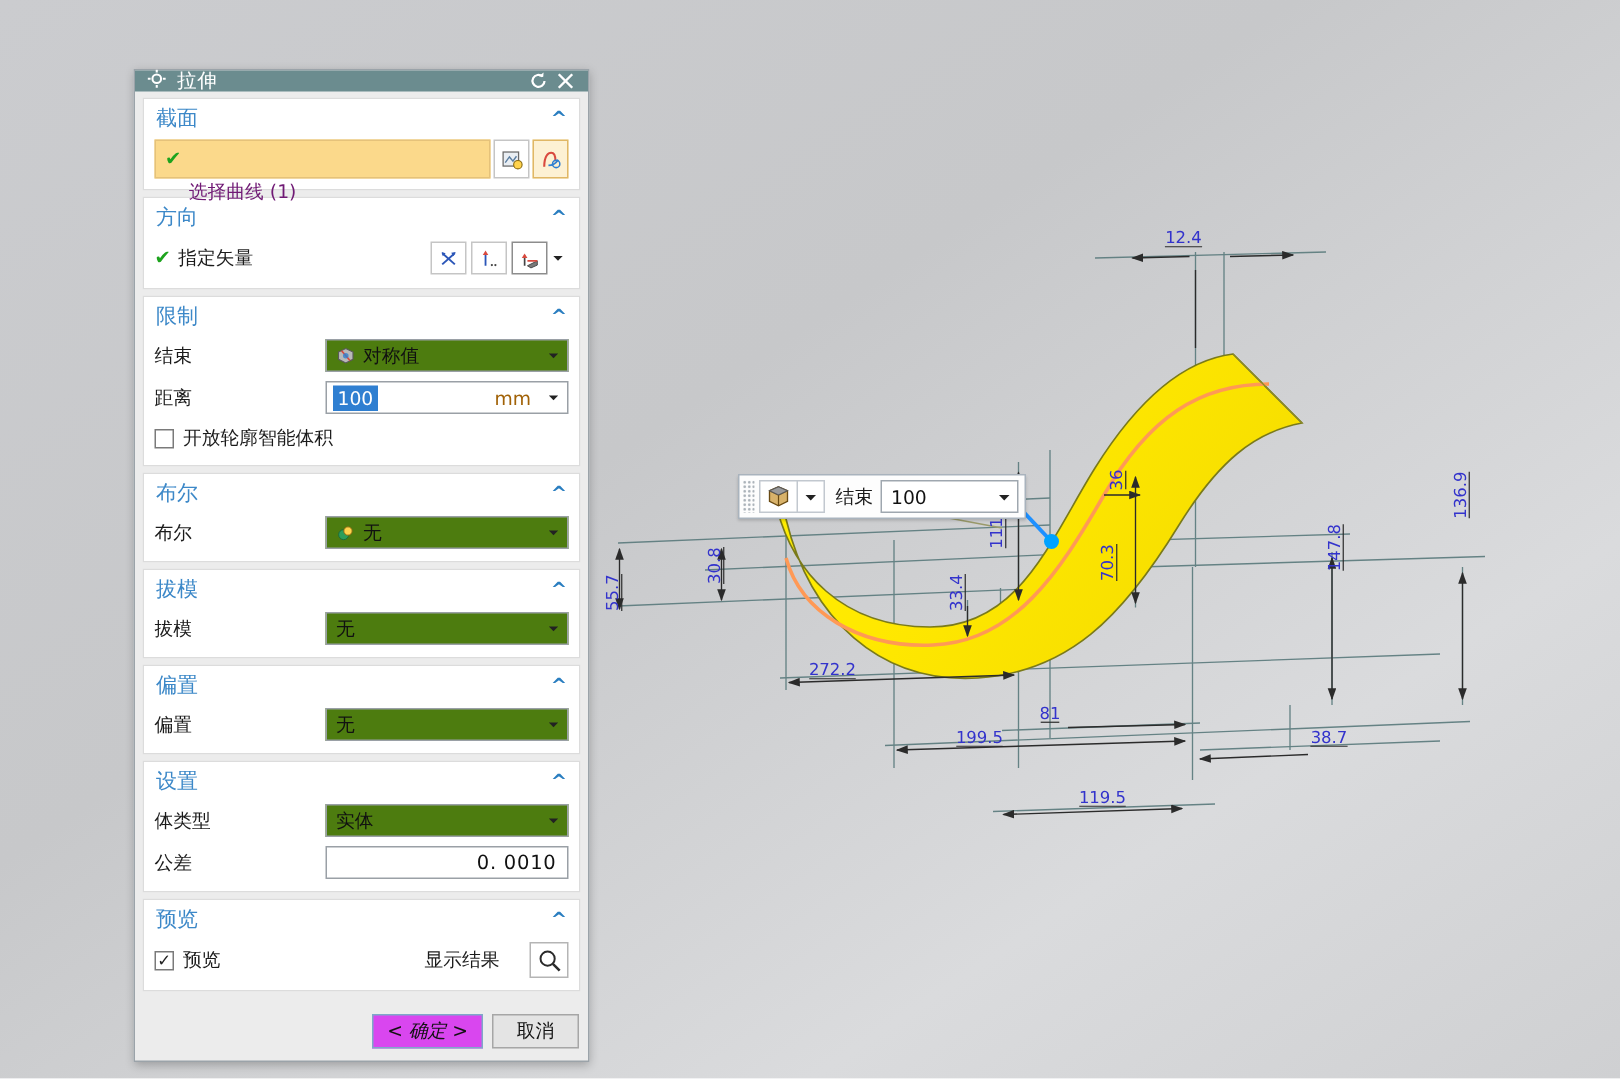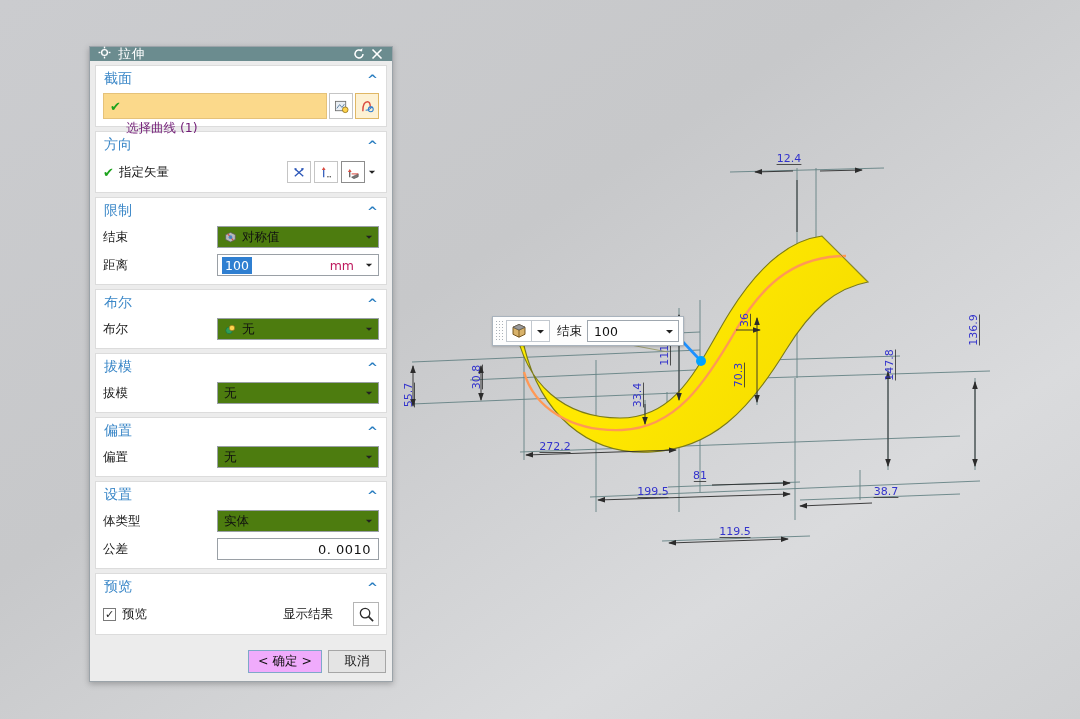--- a/index.html
+++ b/index.html
@@ -140,21 +140,21 @@
 
   .numbox {
     flex: 1; height: 22px;
     background: #fff; border: 1px solid #9aa0a6;
     display: flex; align-items: center;
   }
   .numbox .sel-val {
     background: #2f7fd1; color: #fff; font-size: 12.5px;
     padding: 1px 3px; margin-left: 4px;
   }
-  .numbox .unit { margin-left: auto; font-size: 12.5px; color: #be185d; padding-right: 6px; }
+  .numbox .unit { margin-left: auto; font-size: 12.5px; color: #a16207; padding-right: 6px; }
   .numbox .ucar { width: 18px; display: flex; align-items: center; justify-content: center; border-left: 0; }
 
   .valbox {
     flex: 1; height: 22px; background: #fff; border: 1px solid #9aa0a6;
     display: flex; align-items: center; justify-content: flex-end;
     padding-right: 7px; font-size: 13px; color: #111;
     letter-spacing: .5px;
   }
 
   .chk-row { display: flex; align-items: center; height: 22px; }
@@ -178,21 +178,21 @@
     gap: 6px;
     padding: 6px 6px 8px 6px;
   }
   .btn {
     height: 23px; min-width: 58px;
     display: flex; align-items: center; justify-content: center;
     font-size: 12.5px; color: #111;
     border: 1px solid #a6a6a6; background: #e4e4e4;
     padding: 0 9px;
   }
-  .btn.primary { background: #f0abfc; border-color: #7fa8c9; }
+  .btn.primary { background: #d946ef; border-color: #7fa8c9; font-style: italic; }
 </style>
 </head>
 <body>
 
 <div id="root">
 
   <div id="viewport">
     <svg width="1080" height="719" viewBox="0 0 1080 719">
       <defs>
         <linearGradient id="gbg" x1="0" y1="0" x2="1" y2="1">
@@ -483,20 +483,24 @@
             <span class="numbox">
               <span class="sel-val">100</span>
               <span class="unit">mm</span>
               <span class="ucar">
                 <svg width="8" height="8" viewBox="0 0 9 9">
                     <path d="M1 3 L4.5 6.6 L8 3 Z" fill="#222"></path>
                   </svg>
               </span>
             </span>
           </div>
+          <div class="chk-row">
+            <span class="cbox"></span>
+            <span class="ctext">开放轮廓智能体积</span>
+          </div>
         </div>
       </div>
 
       <div class="group">
         <div class="group-head">
           <span class="group-title">布尔</span>
           <span class="chev">^</span>
         </div>
         <div class="group-content">
           <div class="row">

